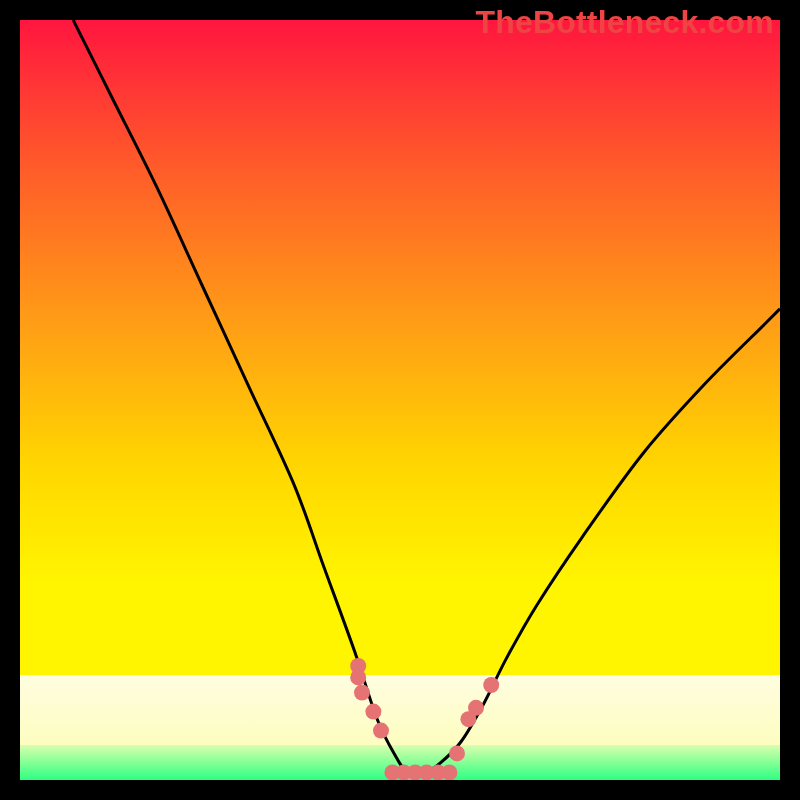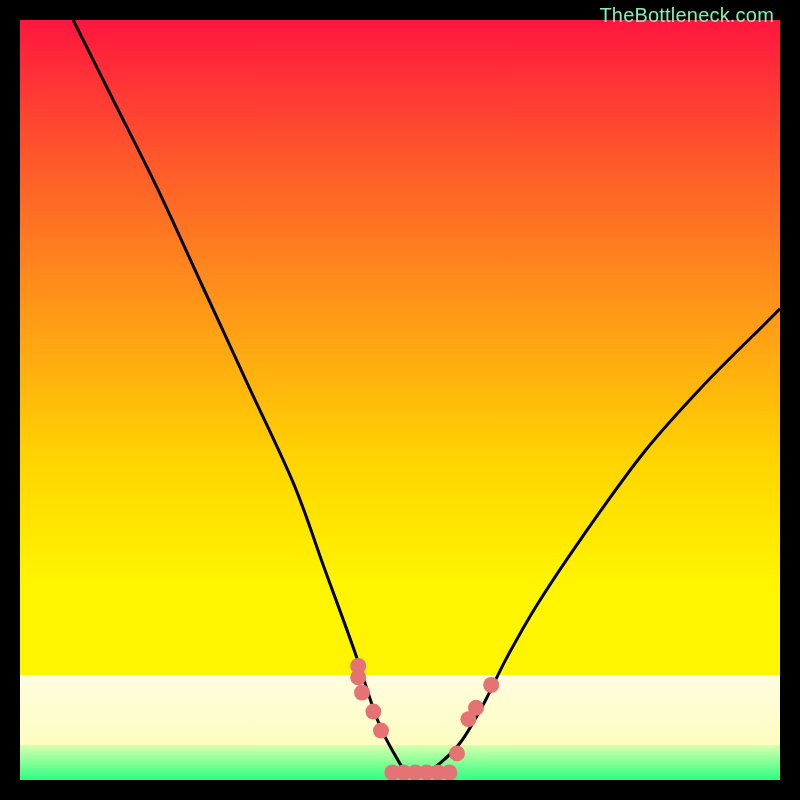--- a/index.html
+++ b/index.html
@@ -23,23 +23,23 @@
     left: 0;
     top: 0;
     width: 760px;
     height: 760px;
   }
   .watermark {
     position: absolute;
     top: 4px;
     right: 26px;
     font-family: Arial, Helvetica, sans-serif;
-    font-size: 20px;
-    font-weight: 400;
-    color: #86efac;
+    font-size: 32px;
+    font-weight: 700;
+    color: #ef4444;
     letter-spacing: 0.2px;
     pointer-events: none;
   }
 </style>
 </head>
 <body>
 
 <div class="frame">
   <svg class="plot" viewBox="0 0 760 760">
     <defs>

